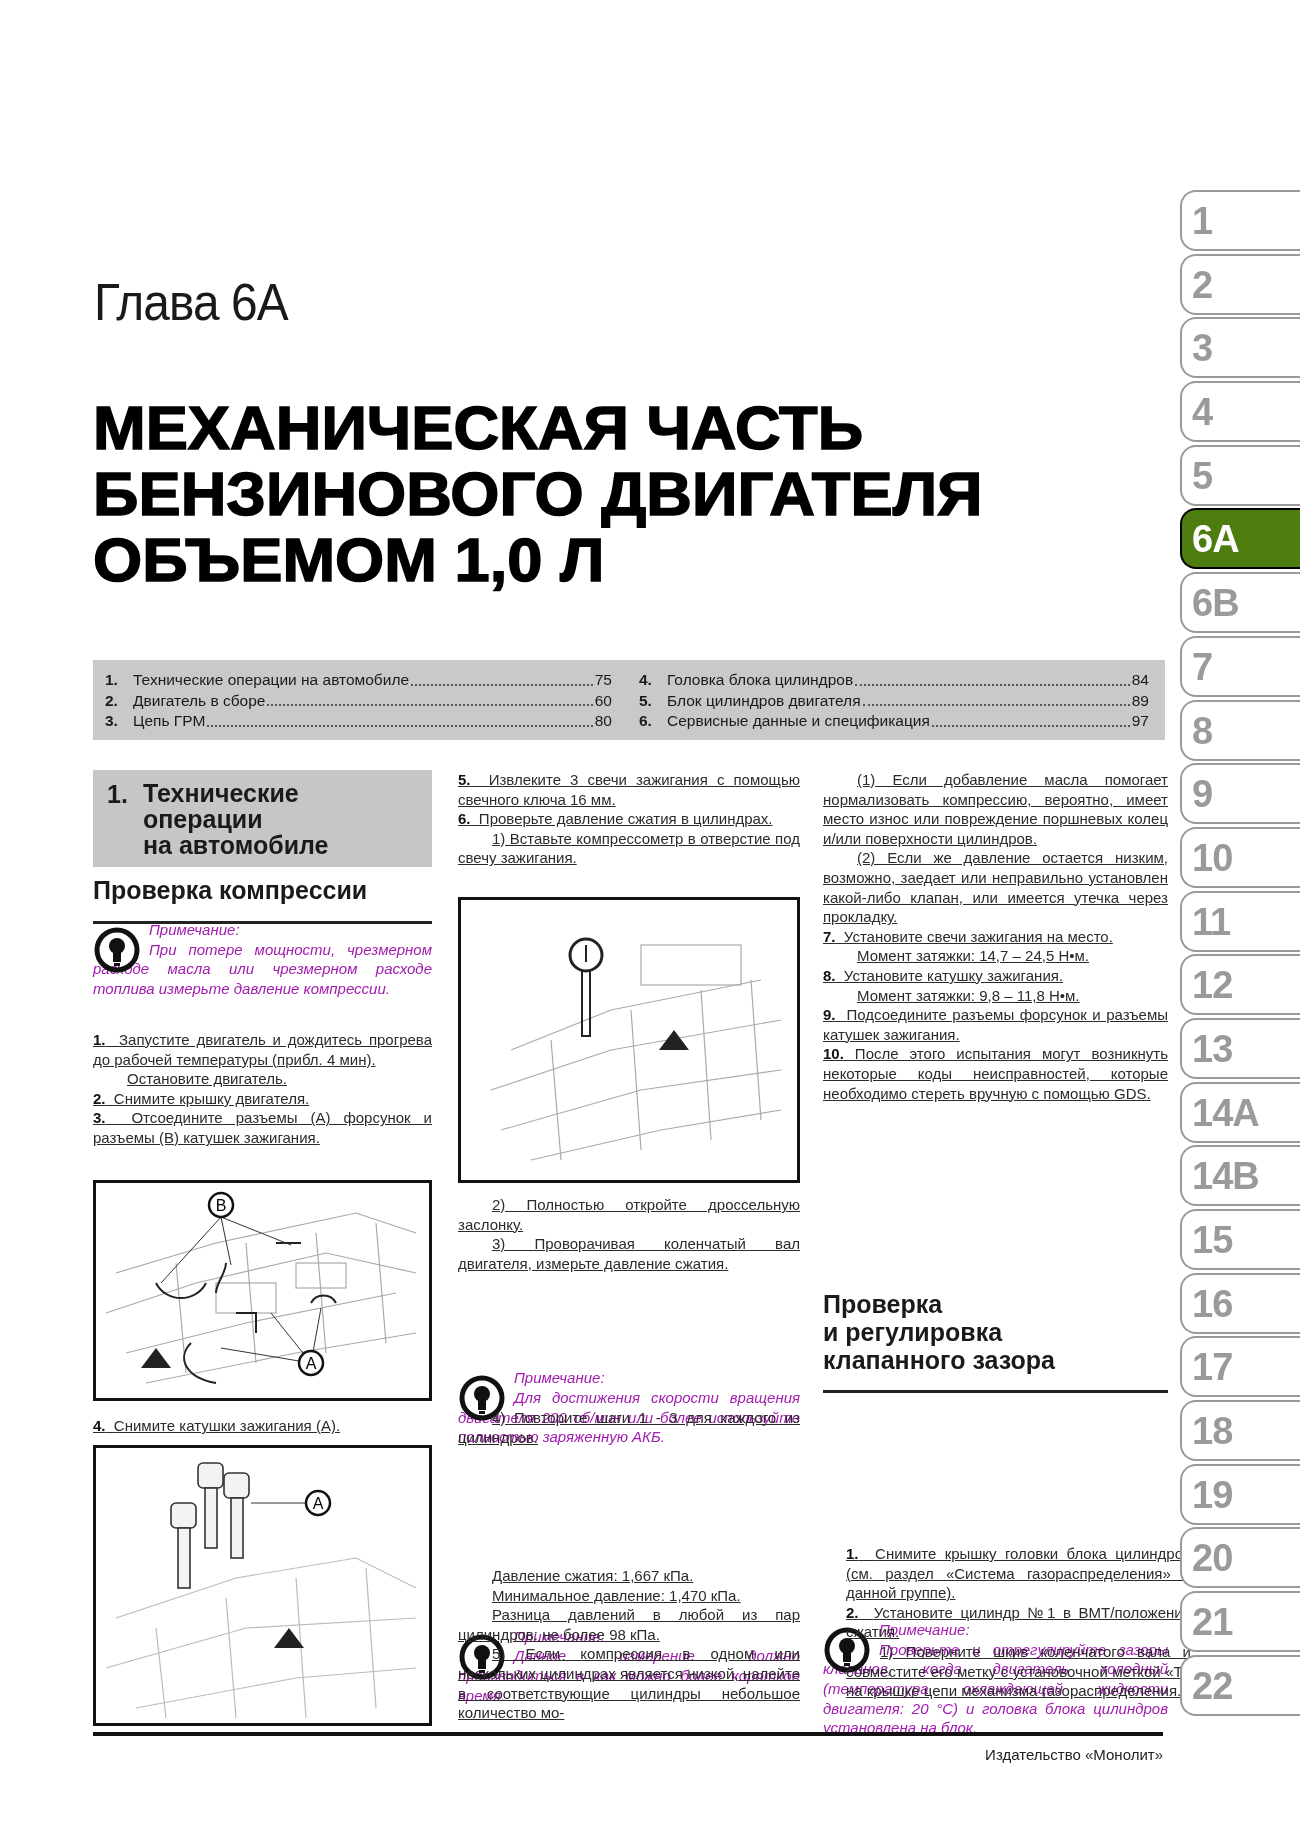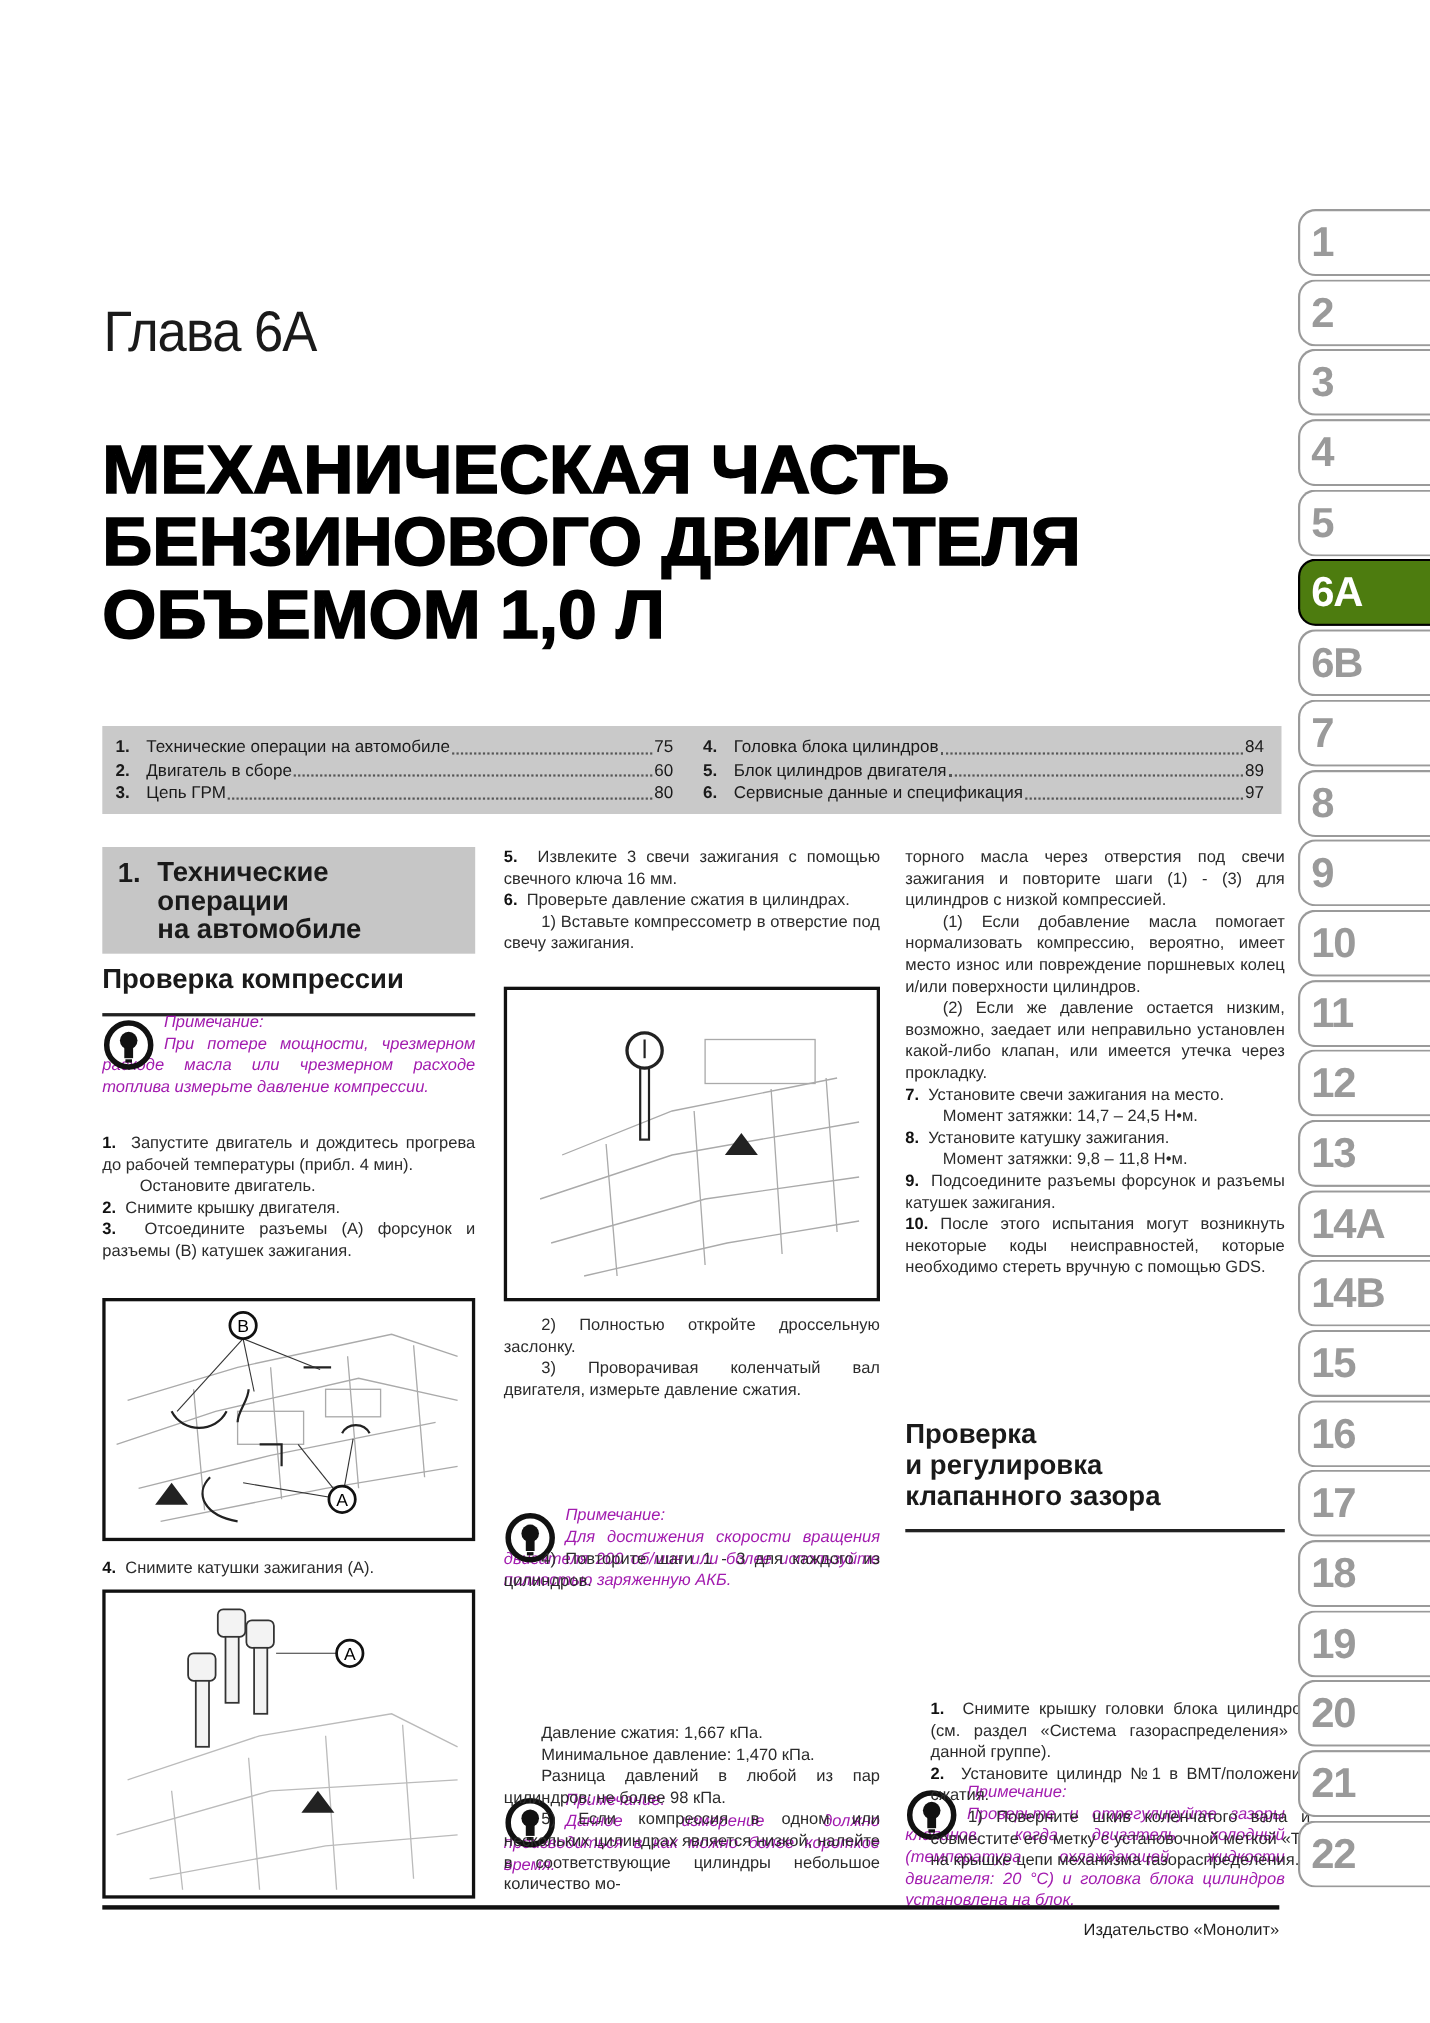--- a/index.html
+++ b/index.html
@@ -20,21 +20,21 @@
   .toc-row .p { }
 
   .sec-box { left: 93px; top: 770px; width: 339px; height: 97px; background: #c6c6c6; }
   .sec-box .num { position: absolute; left: 14px; top: 10px; font-size: 25px; font-weight: bold; }
   .sec-box .txt { position: absolute; left: 50px; top: 10px; font-size: 25px; font-weight: bold; line-height: 26px; }
 
   .h2 { font-size: 25px; font-weight: bold; border-bottom: 3px solid #222; padding-bottom: 16px; }
   .h2-left { left: 93px; top: 876px; width: 339px; }
   .h2-right { left: 823px; top: 1290px; width: 345px; line-height: 28px; }
 
-  .col { font-size: 15px; line-height: 19.6px; text-align: justify; color: #2b2b2b; }
+  .col { font-size: 15px; line-height: 19.6px; text-align: justify; color: #2b2b2b; text-decoration: underline; }
   .col p { margin: 0; }
   .col .ind { text-indent: 34px; }
   .col b { color: #111; }
 
   .note { position: relative; font-size: 15px; line-height: 19.6px; font-style: italic; color: #a21caf; text-align: justify; }
   .note .ico { position: absolute; left: 0; top: 6px; width: 48px; height: 48px; }
   .note .hd { padding-left: 56px; }
   .note .l1 { padding-left: 56px; }
 
   .fig { border: 3px solid #111; background: #fff; overflow: hidden; }
@@ -240,21 +240,20 @@
 </div>
 
 <div class="abs col" style="left:458px; top:1566px; width:342px;">
   <p class="ind">Давление сжатия: 1,667 кПа.</p>
   <p class="ind">Минимальное давление: 1,470 кПа.</p>
   <p class="ind">Разница давлений в любой из пар цилиндров: не более 98 кПа.</p>
   <p class="ind">5) Если компрессия в одном или нескольких цилиндрах является низкой, налейте в соответствующие цилиндры небольшое количество мо-</p>
 </div>
 
 <div class="abs col" style="left:823px; top:770px; width:345px;">
-  <p>торного масла через отверстия под свечи зажигания и повторите шаги (1) - (3) для цилиндров с низкой компрессией.</p>
   <p class="ind">(1) Если добавление масла помогает нормализовать компрессию, вероятно, имеет место износ или повреждение поршневых колец и/или поверхности цилиндров.</p>
   <p class="ind">(2) Если же давление остается низким, возможно, заедает или неправильно установлен какой-либо клапан, или имеется утечка через прокладку.</p>
   <p><b>7.</b>&nbsp;&nbsp;<span>Установите свечи зажигания на место.</span></p>
   <p class="ind">Момент затяжки: 14,7 – 24,5 Н•м.</p>
   <p><b>8.</b>&nbsp;&nbsp;<span>Установите катушку зажигания.</span></p>
   <p class="ind">Момент затяжки: 9,8 – 11,8 Н•м.</p>
   <p><b>9.</b>&nbsp;&nbsp;<span>Подсоедините разъемы форсунок и разъемы катушек зажигания.</span></p>
   <p><b>10.</b>&nbsp;<span>После этого испытания могут возникнуть некоторые коды неисправностей, которые необходимо стереть вручную с помощью GDS.</span></p>
 </div>
 

